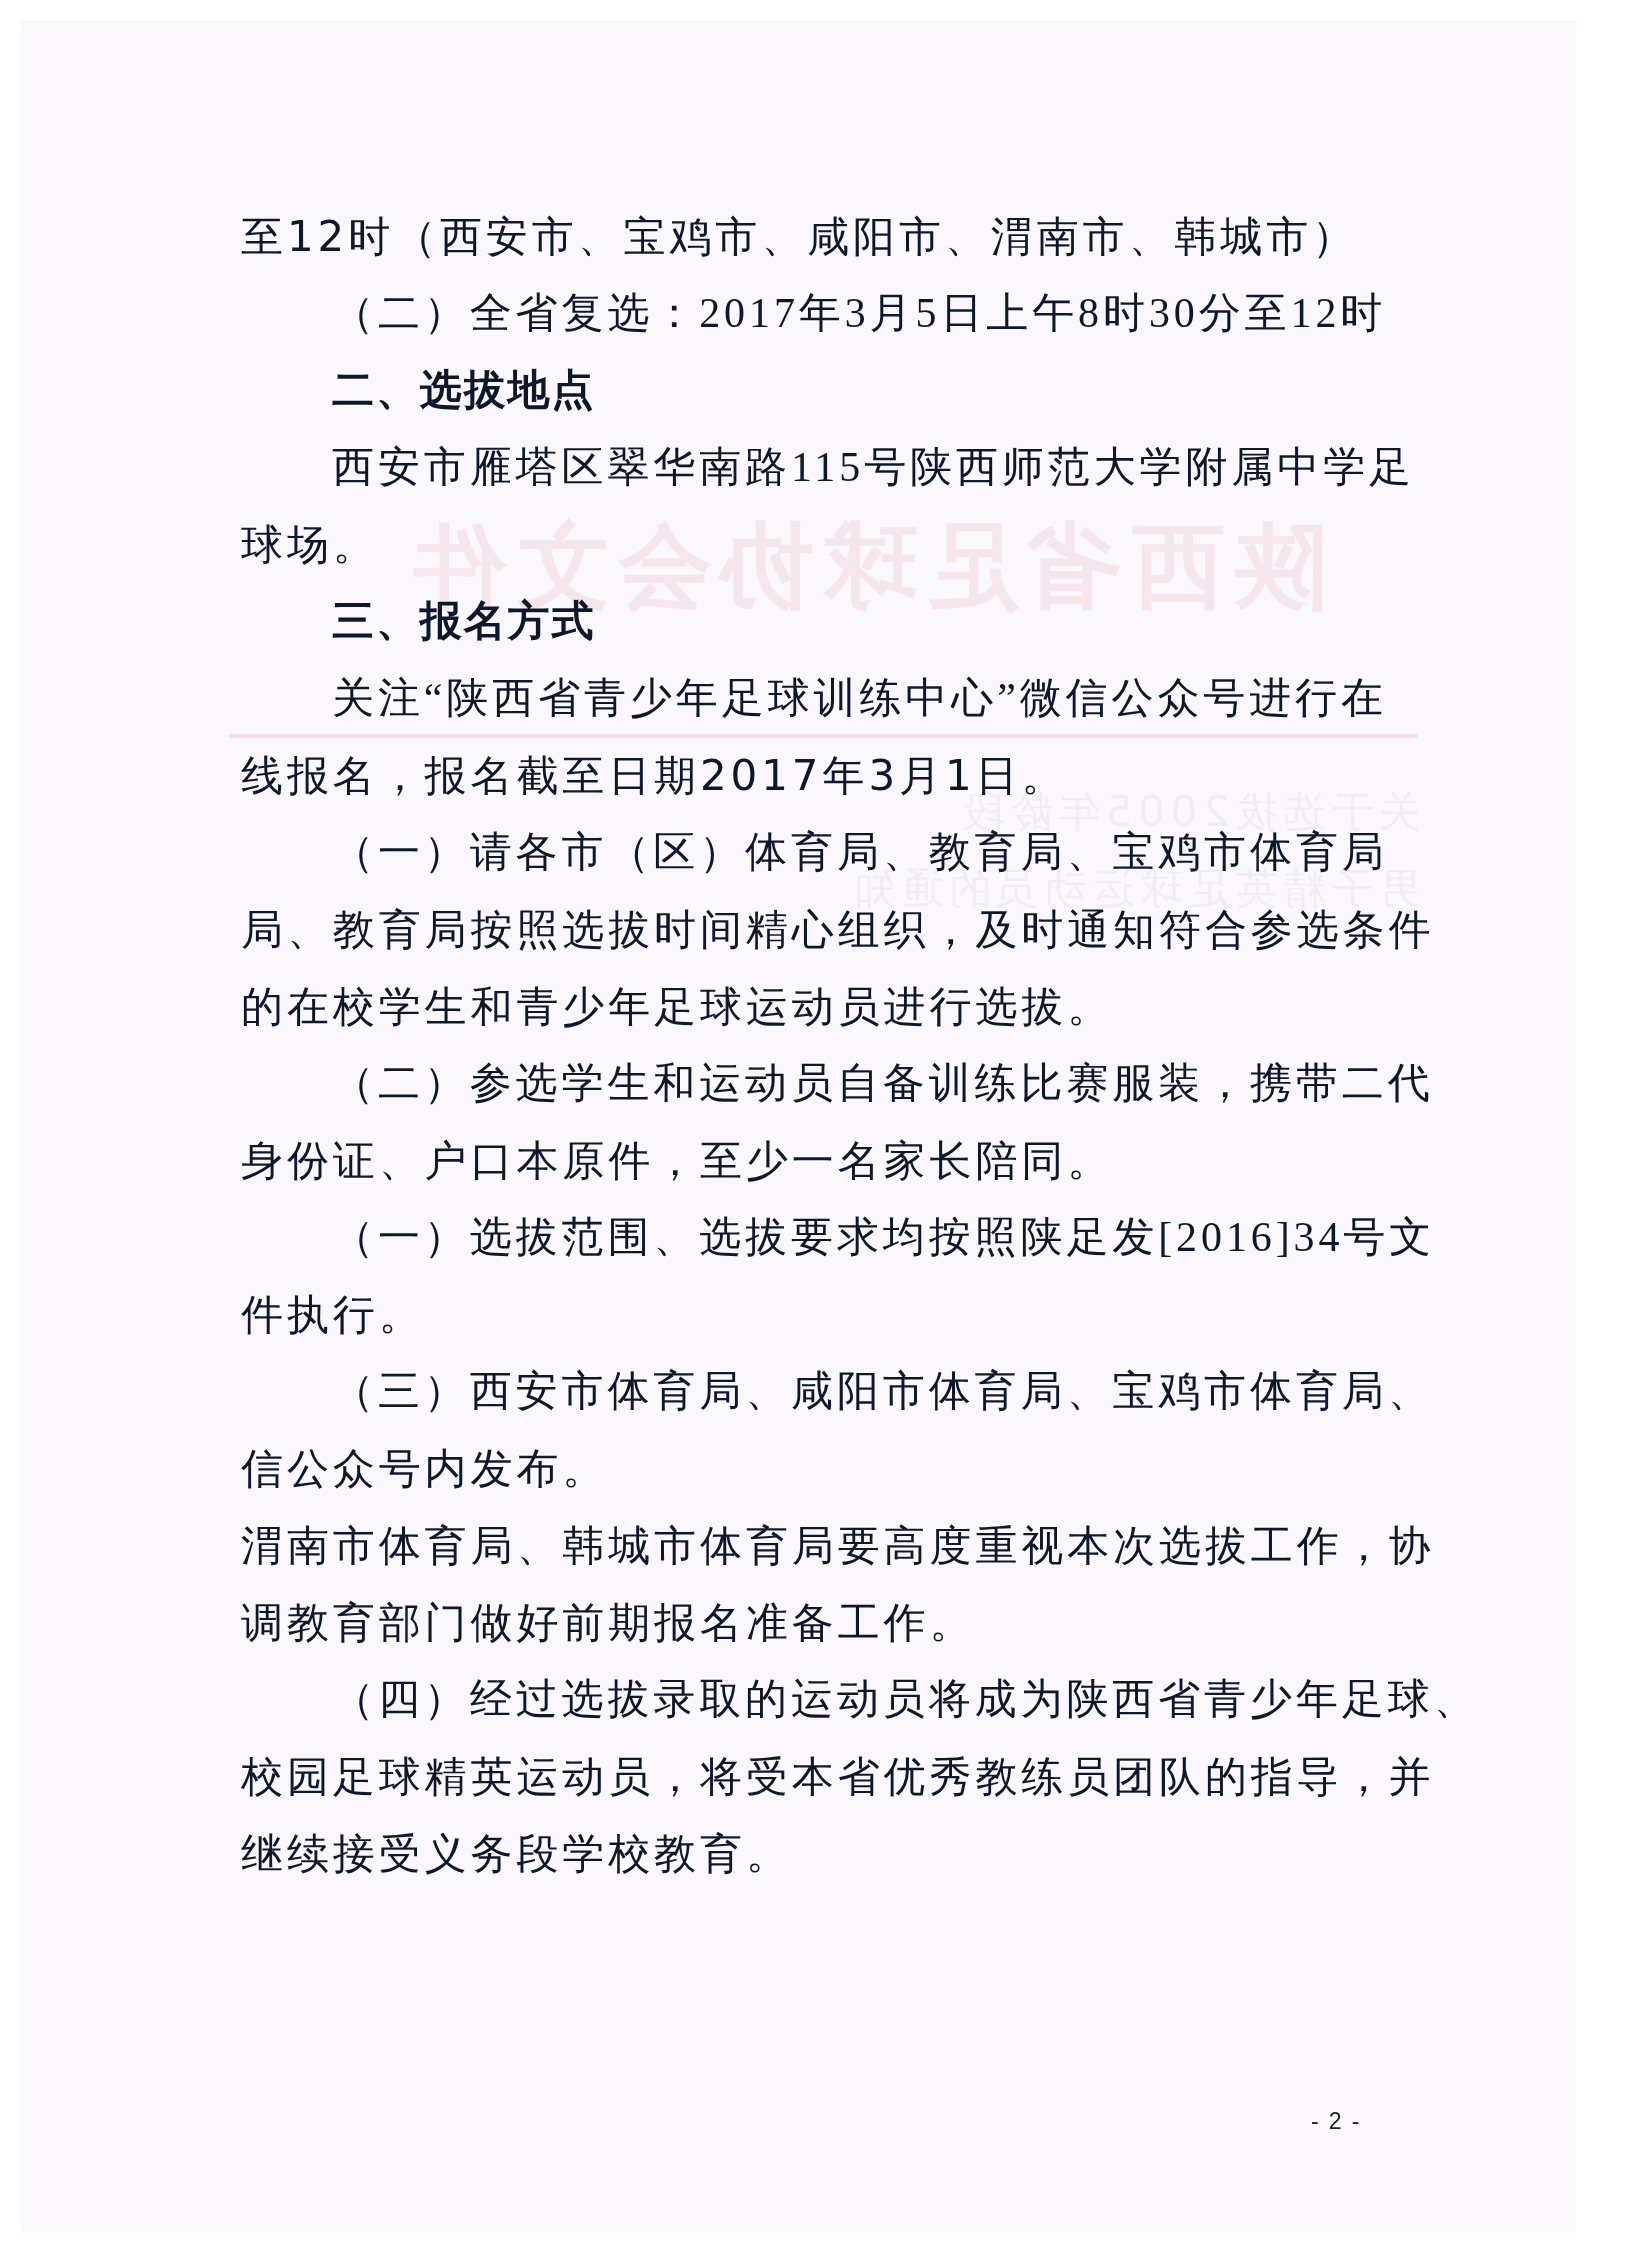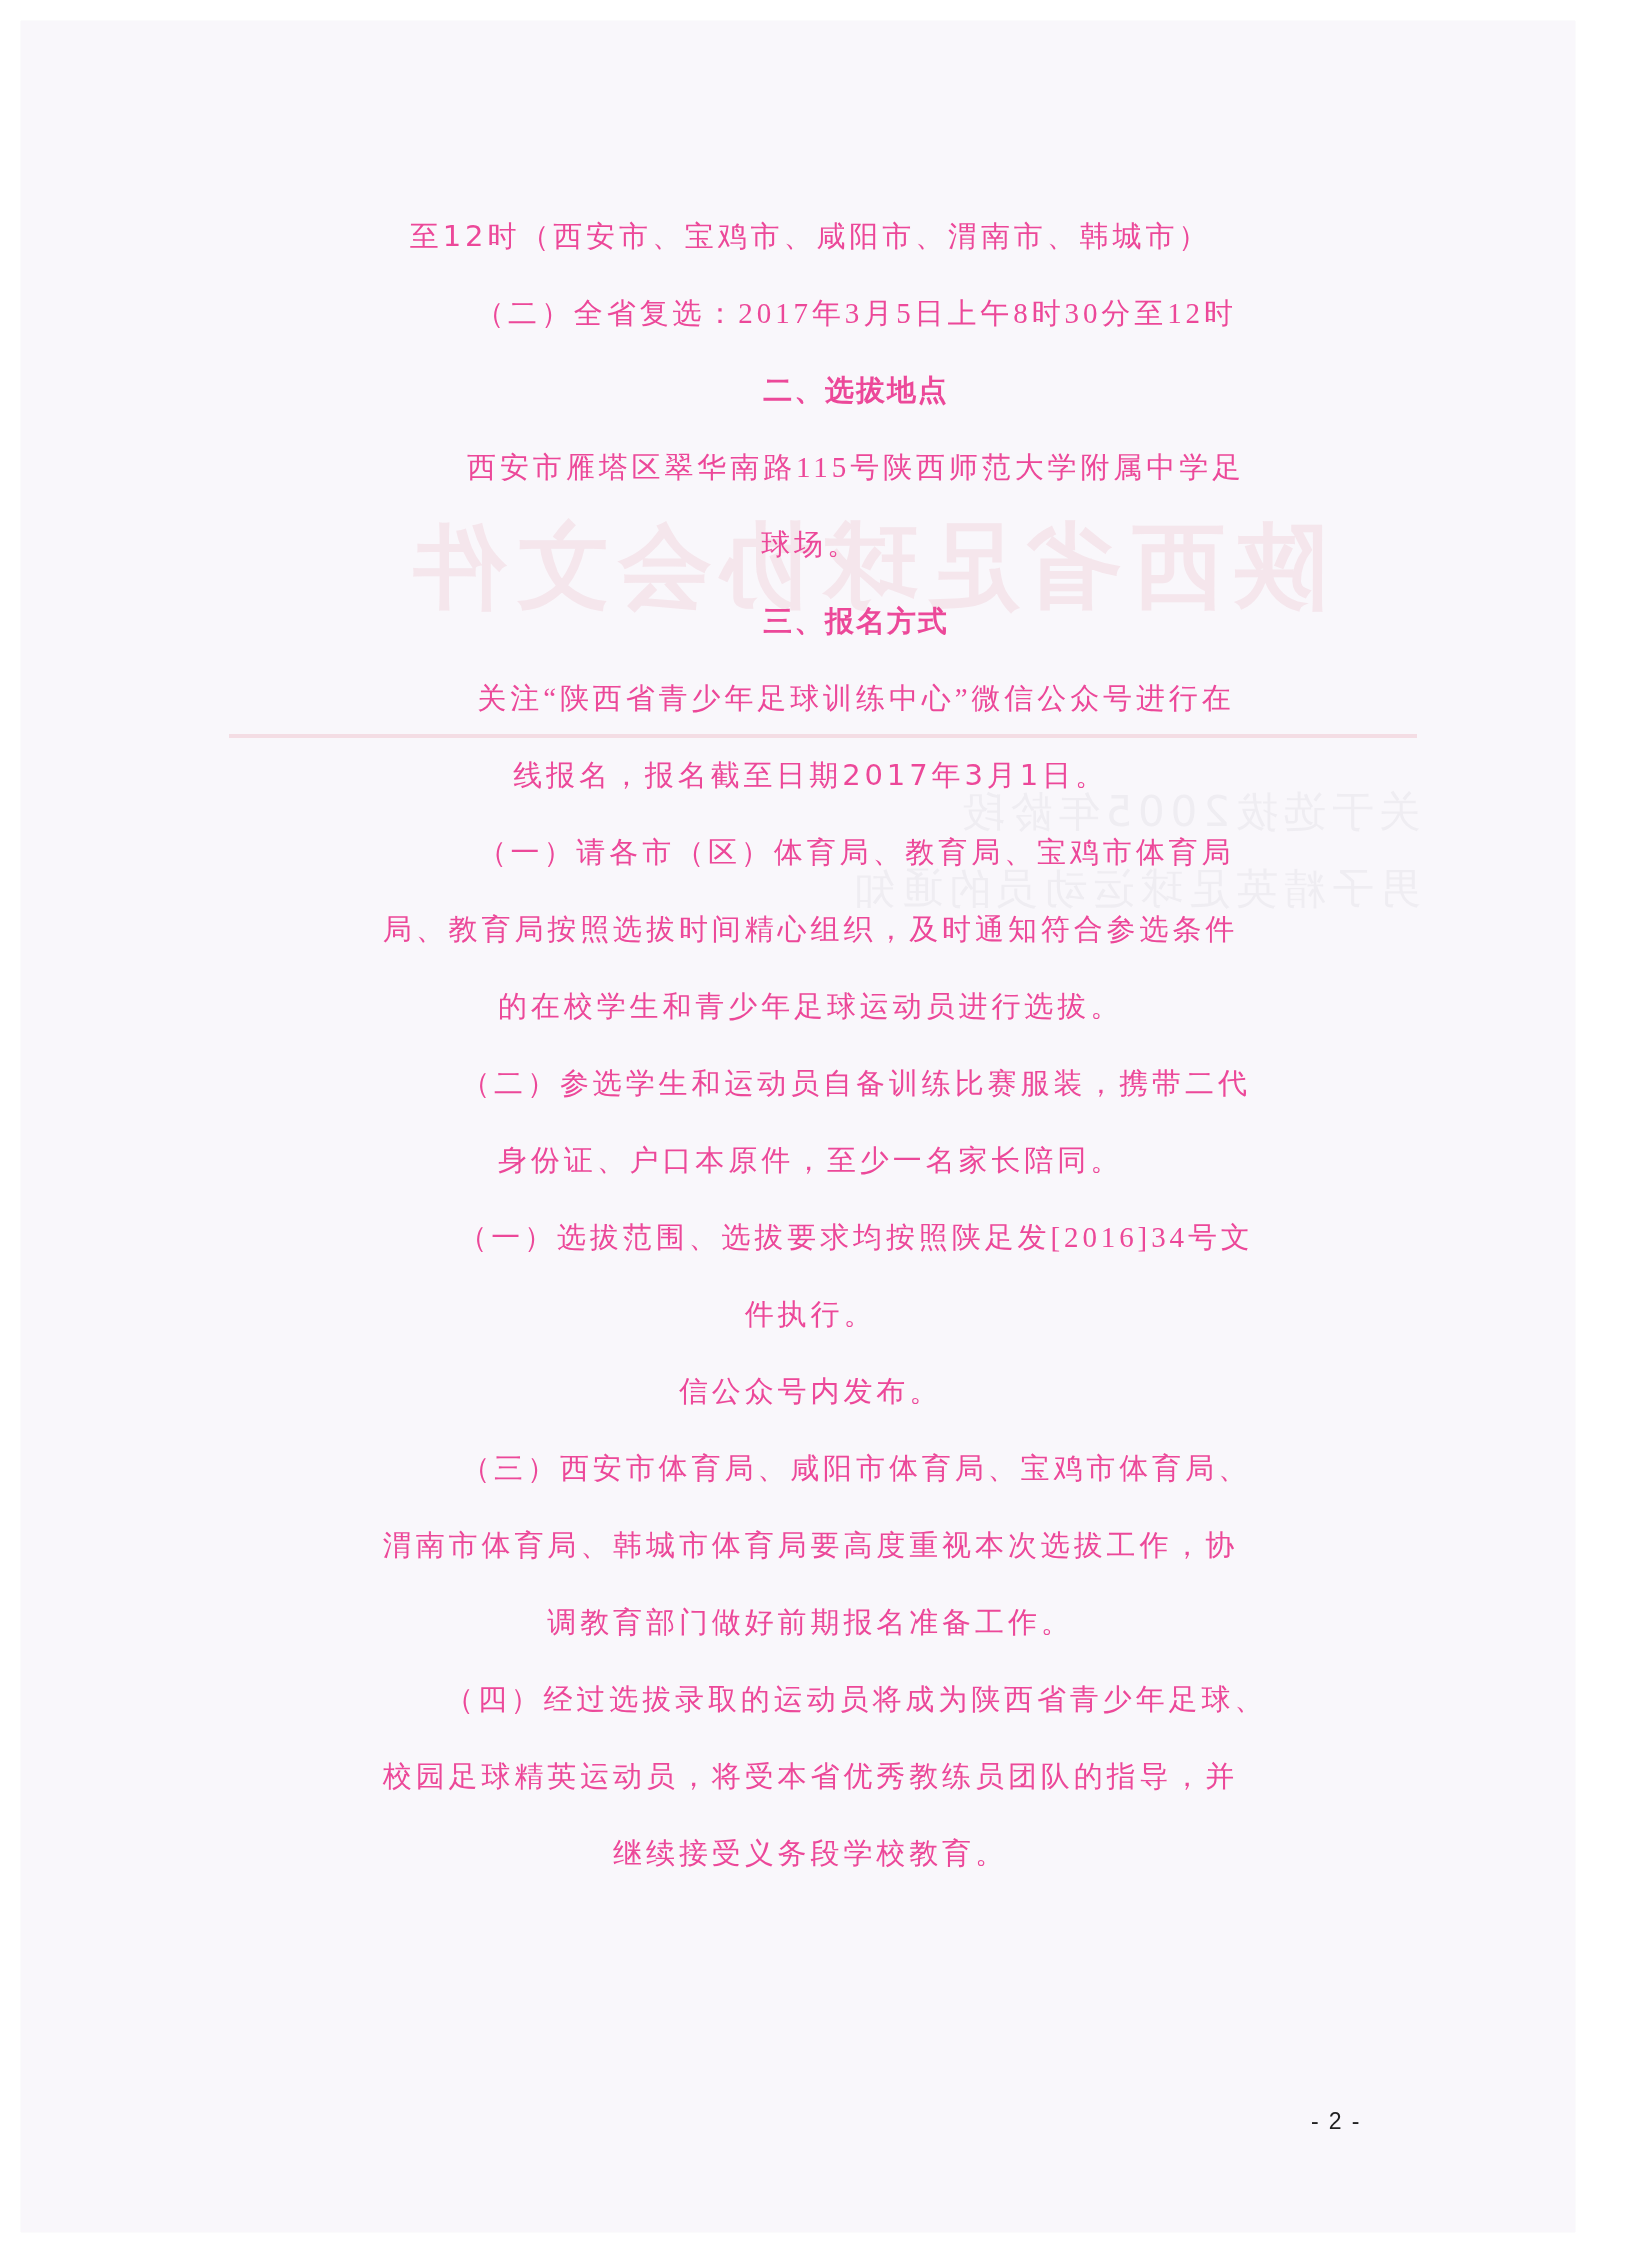--- a/index.html
+++ b/index.html
@@ -53,25 +53,24 @@
       color: rgba(120, 120, 130, 0.07);
       transform: scaleX(-1);
       white-space: nowrap;
       letter-spacing: 5.8px;
     }
     .content {
       position: absolute;
       left: 241px;
       top: 198px;
       width: 1139px;
-      font-size: 29px;
+      font-size: 42px;
       line-height: 77px;
-      color: #ec4899;
+      color: #0f172a;
       letter-spacing: 3.9px;
-      text-align: center;
     }
     .line {
       display: block;
       white-space: nowrap;
       height: 77px;
     }
     .indent { padding-left: 91px; font-family: Liberation Serif, serif; }
     .heading {
       font-weight: bold;
       letter-spacing: 1.9px;
@@ -105,22 +104,22 @@
   <span class="line indent heading">三、报名方式</span>
   <span class="line indent">关注“陕西省青少年足球训练中心”微信公众号进行在</span>
   <span class="line">线报名，报名截至日期2017年3月1日。</span>
   <span class="line indent">（一）请各市（区）体育局、教育局、宝鸡市体育局</span>
   <span class="line">局、教育局按照选拔时间精心组织，及时通知符合参选条件</span>
   <span class="line">的在校学生和青少年足球运动员进行选拔。</span>
   <span class="line indent">（二）参选学生和运动员自备训练比赛服装，携带二代</span>
   <span class="line">身份证、户口本原件，至少一名家长陪同。</span>
   <span class="line indent">（一）选拔范围、选拔要求均按照陕足发[2016]34号文</span>
   <span class="line">件执行。</span>
+  <span class="line indent">（三）西安市体育局、咸阳市体育局、宝鸡市体育局、</span>
   <span class="line">信公众号内发布。</span>
-  <span class="line indent">（三）西安市体育局、咸阳市体育局、宝鸡市体育局、</span>
   <span class="line">渭南市体育局、韩城市体育局要高度重视本次选拔工作，协</span>
   <span class="line">调教育部门做好前期报名准备工作。</span>
   <span class="line indent">（四）经过选拔录取的运动员将成为陕西省青少年足球、</span>
   <span class="line">校园足球精英运动员，将受本省优秀教练员团队的指导，并</span>
   <span class="line">继续接受义务段学校教育。</span>
 </div>
 
 <div class="page-number">- 2 -</div>
 
 

